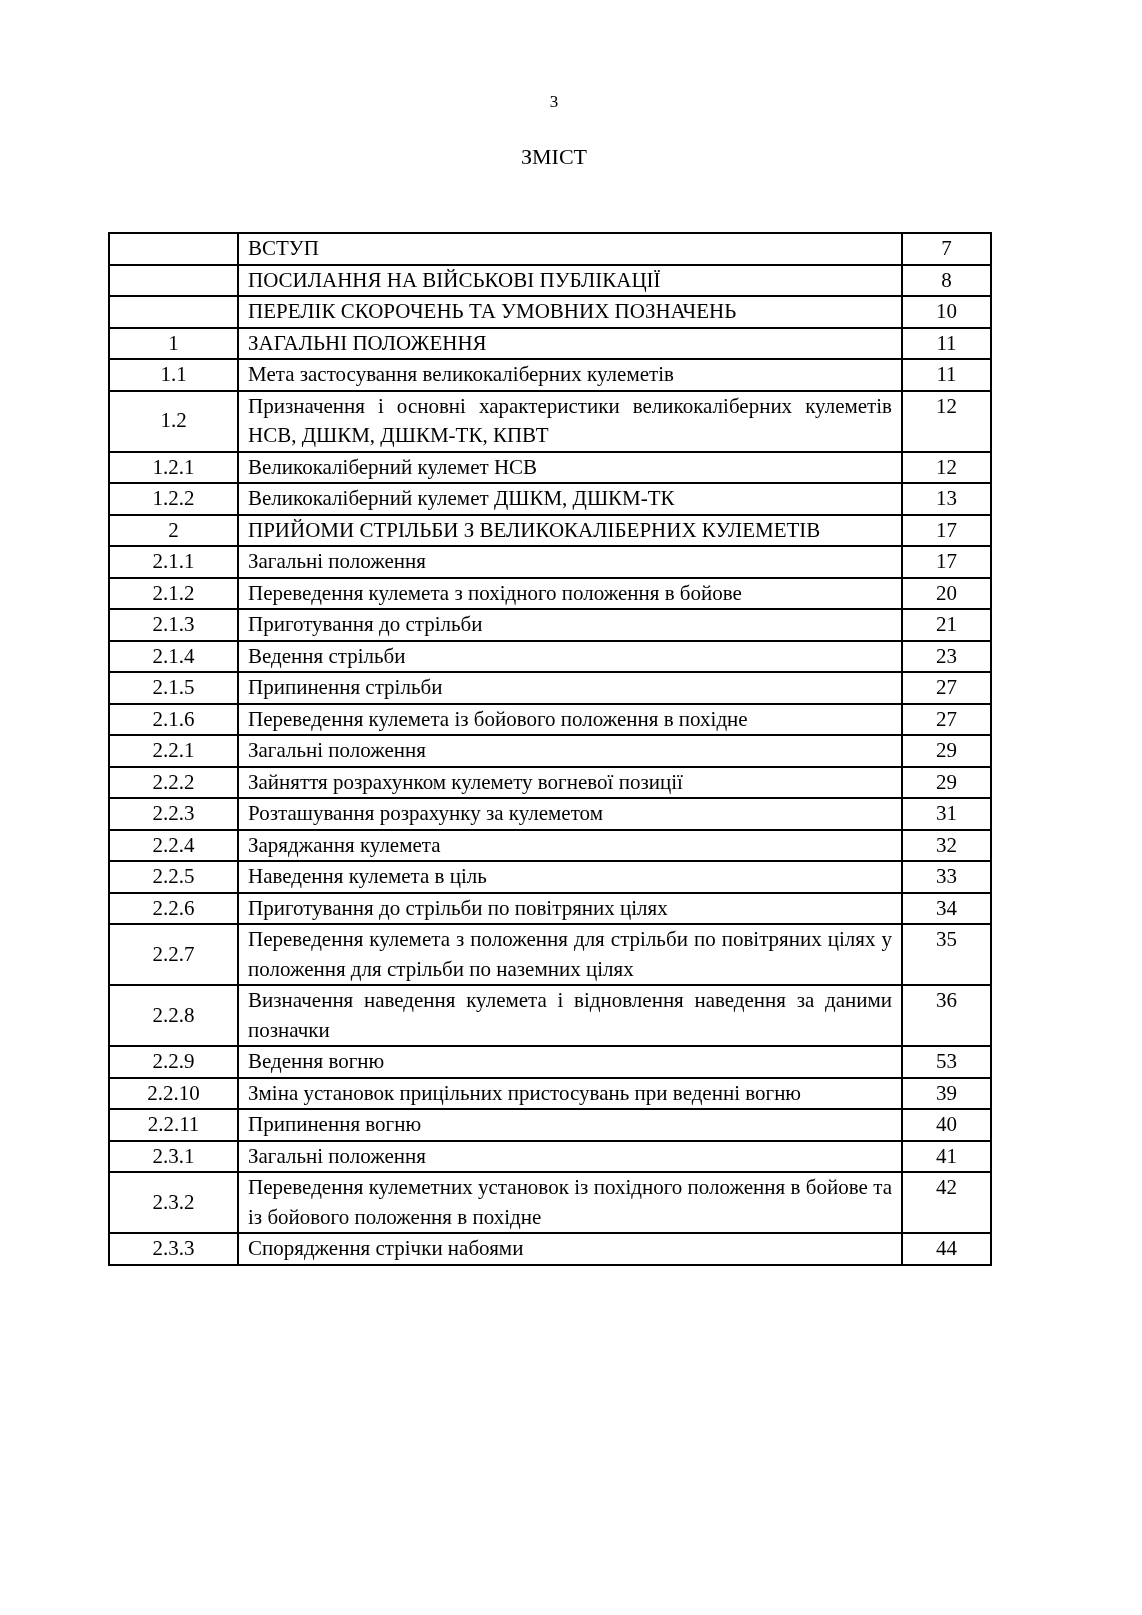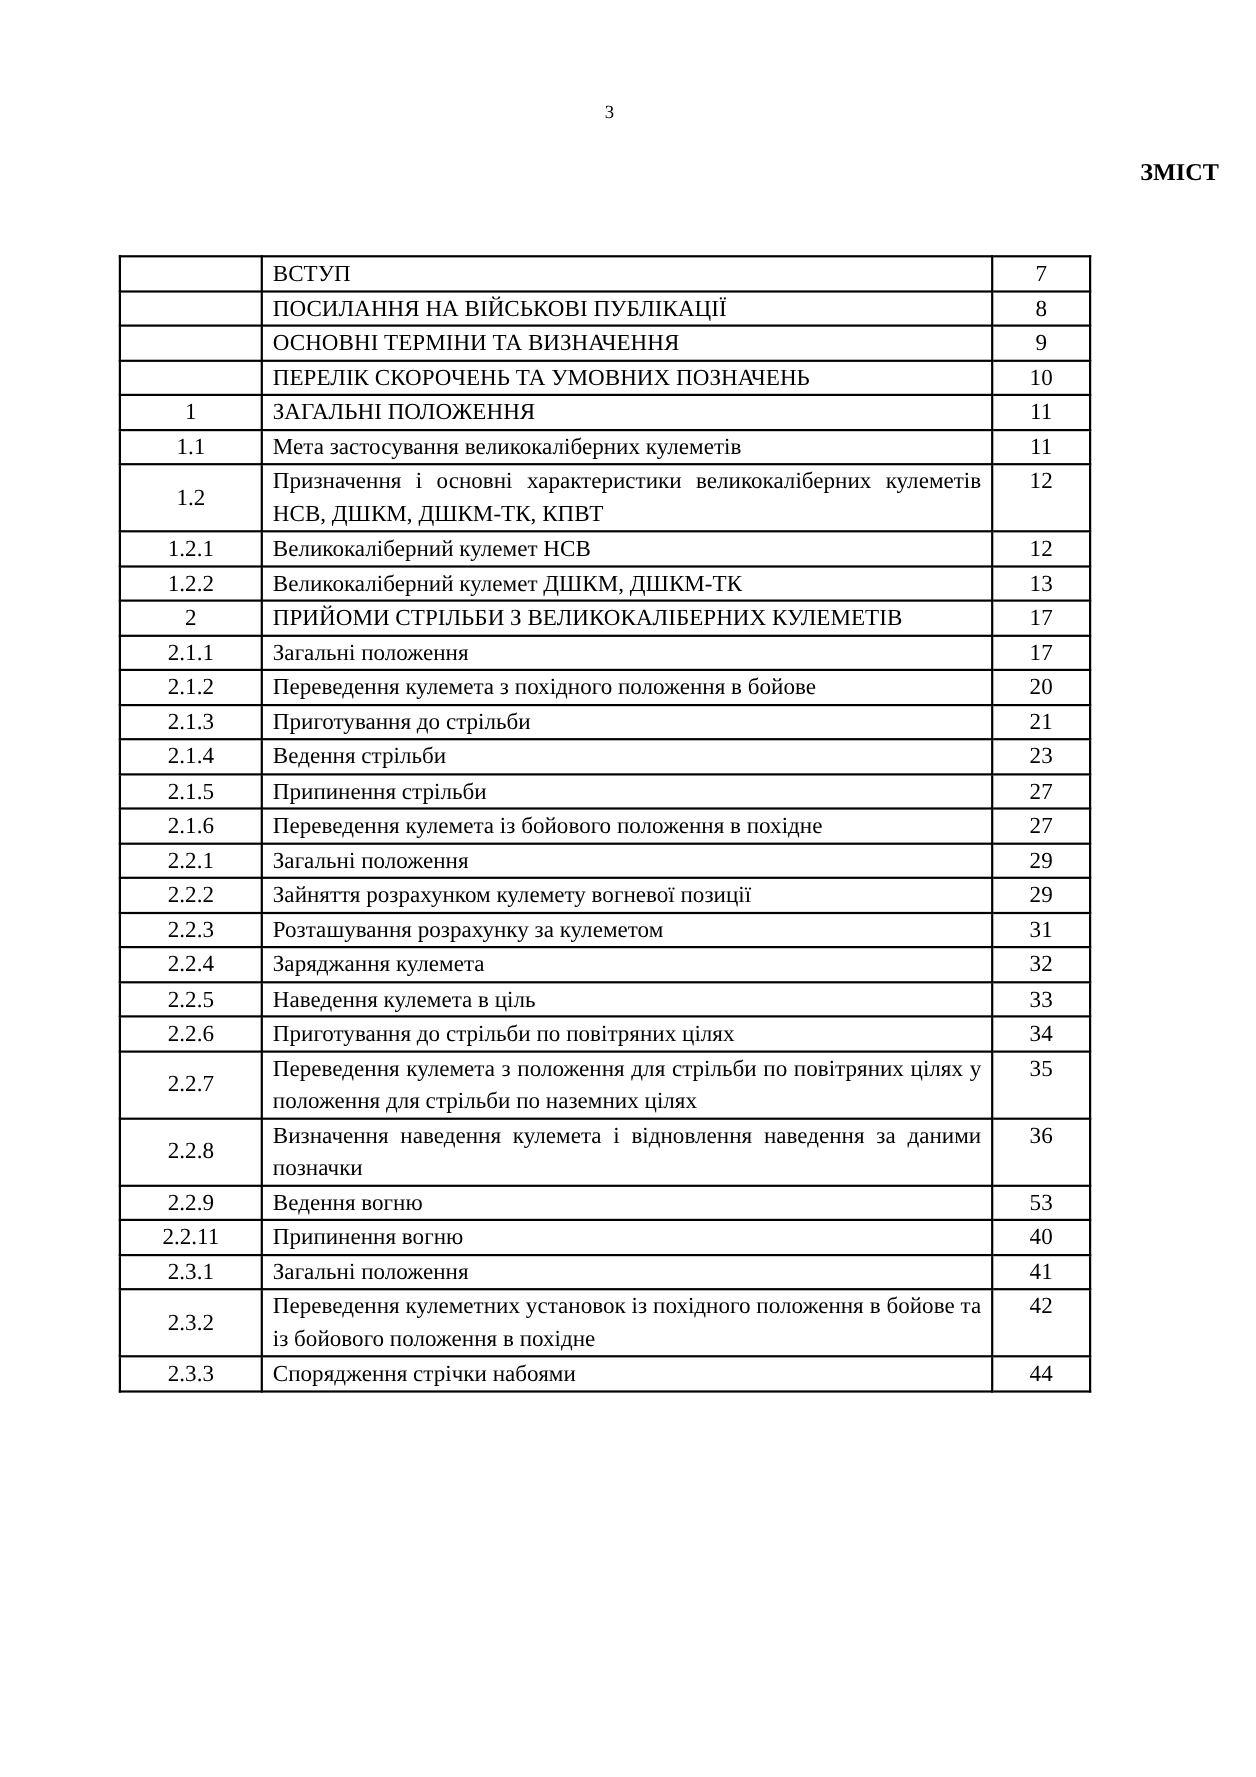--- a/index.html
+++ b/index.html
@@ -1,18 +1,18 @@
 <!DOCTYPE html>
 <html><head>
 <meta charset="utf-8">
 <style>
   html, body { margin:0; padding:0; background:#ffffff; }
   body { width:1142px; height:1615px; position:relative; font-family:"Liberation Serif", "DejaVu Serif", serif; color:#000; }
   .page-num { position:absolute; top:92px; left:0; width:1108px; text-align:center; font-size:17px; }
-  .title { position:absolute; top:144px; left:0; width:1108px; text-align:right; font-size:22px; font-weight:bold; }
+  .title { position:absolute; top:144px; left:0; width:1108px; text-align:center; font-size:22px; font-weight:normal; }
   table { position:absolute; top:232px; left:108px; width:873px; border-collapse:collapse; table-layout:fixed; }
   td { border:2px solid #000; font-size:21px; line-height:29.5px; padding:0; vertical-align:top; }
   td.num { width:127px; text-align:center; vertical-align:middle; }
   td.text { width:644px; padding:0 9px 0 9px; text-align:justify; text-align-last:left;margin-left:43px; }
   td.page { width:87px; text-align:center; }
 </style>
 </head>
 <body>
 
 <div class="page-num">3</div>
@@ -22,25 +22,20 @@
   <tbody id="toc-body">
       <tr>
         <td class="num"></td>
         <td class="text">ВСТУП</td>
         <td class="page">7</td>
       </tr>
       <tr>
         <td class="num"></td>
         <td class="text">ПОСИЛАННЯ НА ВІЙСЬКОВІ ПУБЛІКАЦІЇ</td>
         <td class="page">8</td>
-      </tr>
-      <tr>
-        <td class="num"></td>
-        <td class="text">ОСНОВНІ ТЕРМІНИ ТА ВИЗНАЧЕННЯ</td>
-        <td class="page">9</td>
       </tr>
       <tr>
         <td class="num"></td>
         <td class="text">ПЕРЕЛІК СКОРОЧЕНЬ ТА УМОВНИХ ПОЗНАЧЕНЬ</td>
         <td class="page">10</td>
       </tr>
       <tr>
         <td class="num">1</td>
         <td class="text">ЗАГАЛЬНІ ПОЛОЖЕННЯ</td>
         <td class="page">11</td>
@@ -139,20 +134,25 @@
         <td class="num">2.2.8</td>
         <td class="text">Визначення наведення кулемета і відновлення наведення за даними позначки</td>
         <td class="page">36</td>
       </tr>
       <tr>
         <td class="num">2.2.9</td>
         <td class="text">Ведення вогню</td>
         <td class="page">53</td>
       </tr>
       <tr>
+        <td class="num">2.2.10</td>
+        <td class="text">Зміна установок прицільних пристосувань при веденні вогню</td>
+        <td class="page">39</td>
+      </tr>
+      <tr>
         <td class="num">2.2.11</td>
         <td class="text">Припинення вогню</td>
         <td class="page">40</td>
       </tr>
       <tr>
         <td class="num">2.3.1</td>
         <td class="text">Загальні положення</td>
         <td class="page">41</td>
       </tr>
       <tr>

